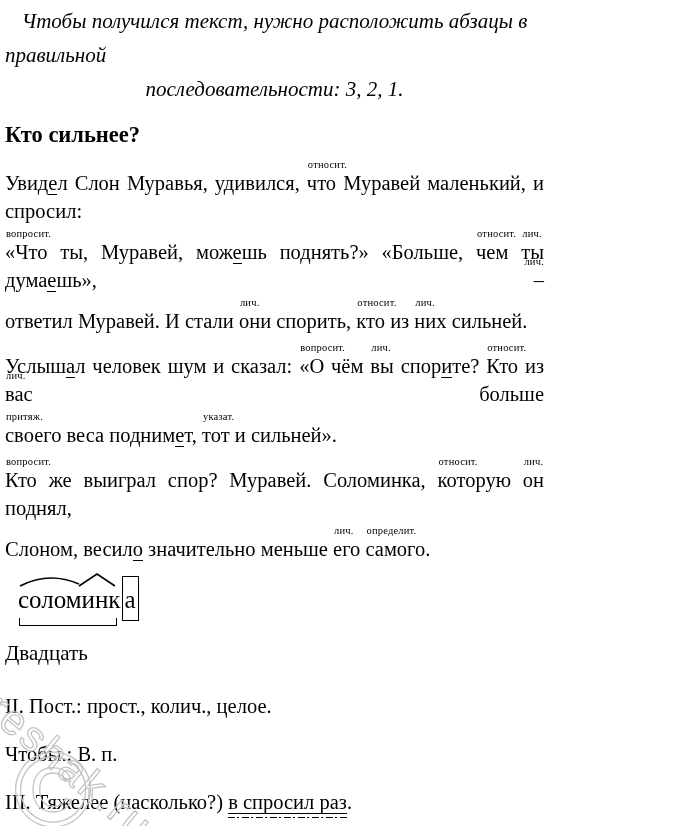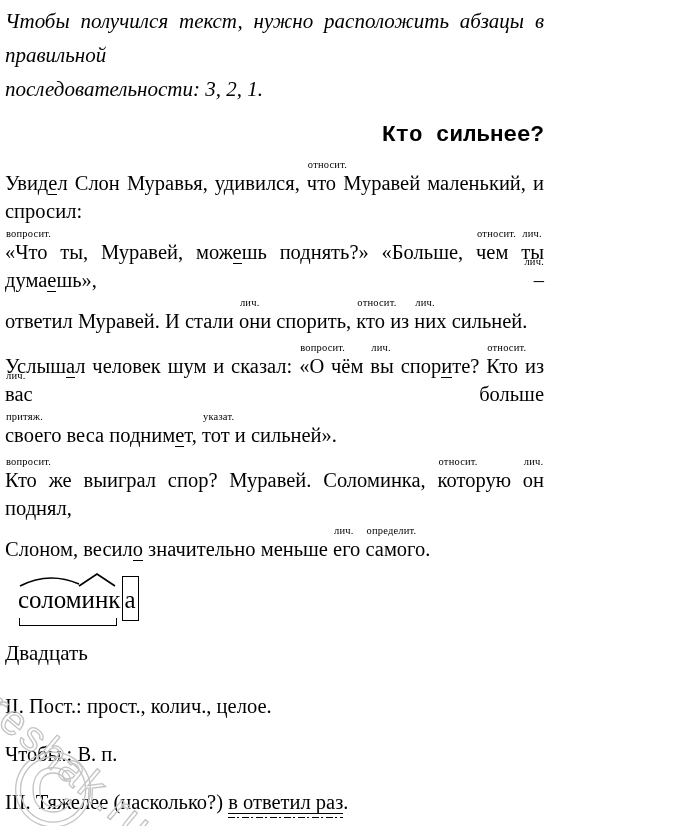--- a/index.html
+++ b/index.html
@@ -11,24 +11,24 @@
     overflow: hidden;
     position: relative;
   }
   .page { position: relative; z-index: 1; padding: 4px 5px 0 5px; width: 549px; }
 
   
   .tline { position: relative; font-size: 20.5px; line-height: 28px; white-space: normal; }
   .just { text-align: justify; text-align-last: justify; }
 
   
-  .intro .tline { font-style: italic; font-size: 21px; line-height: 34px; }
+  .intro .tline { font-style: italic; font-size: 21px; line-height: 34px; text-align: center; }
 
   
-  .title { text-align: right; font-weight: bold; font-size: 22.5px; line-height: 30px; margin: 14px 0 6px 0; font-family: Liberation Mono, monospace; }
+  .title { text-align: left; font-weight: bold; font-size: 22.5px; line-height: 30px; margin: 14px 0 6px 0; }
 
   
   .story .tline { padding-top: 13px; }
   .story .para { margin-bottom: 4px; }
 
   
   .w { position: relative; }
   .ann {
     position: absolute; top: -12px; left: 1px;
     font-size: 10.5px; line-height: 10px; font-style: normal;
@@ -113,19 +113,19 @@
       </svg>
       <span class="stem-bracket"></span>
     </span>
   </div>
 
   <div class="word-header">Двадцать</div>
 
   <div class="analysis">
       <div class="tline"><span>II. Пост.: прост., колич., целое.</span></div>
       <div class="tline"><span>Чтобы.: В. п.</span></div>
-      <div class="tline"><span>III. Тяжелее (насколько?) </span><span class="dd">в ответил раз</span><span>.</span></div>
+      <div class="tline"><span>III. Тяжелее (насколько?) </span><span class="dd">в спросил раз</span><span>.</span></div>
     </div>
 
 </div>
 
 <div class="watermark-copy">©</div>
 <div class="watermark">reshak.ru</div>
 
 </body></html>

